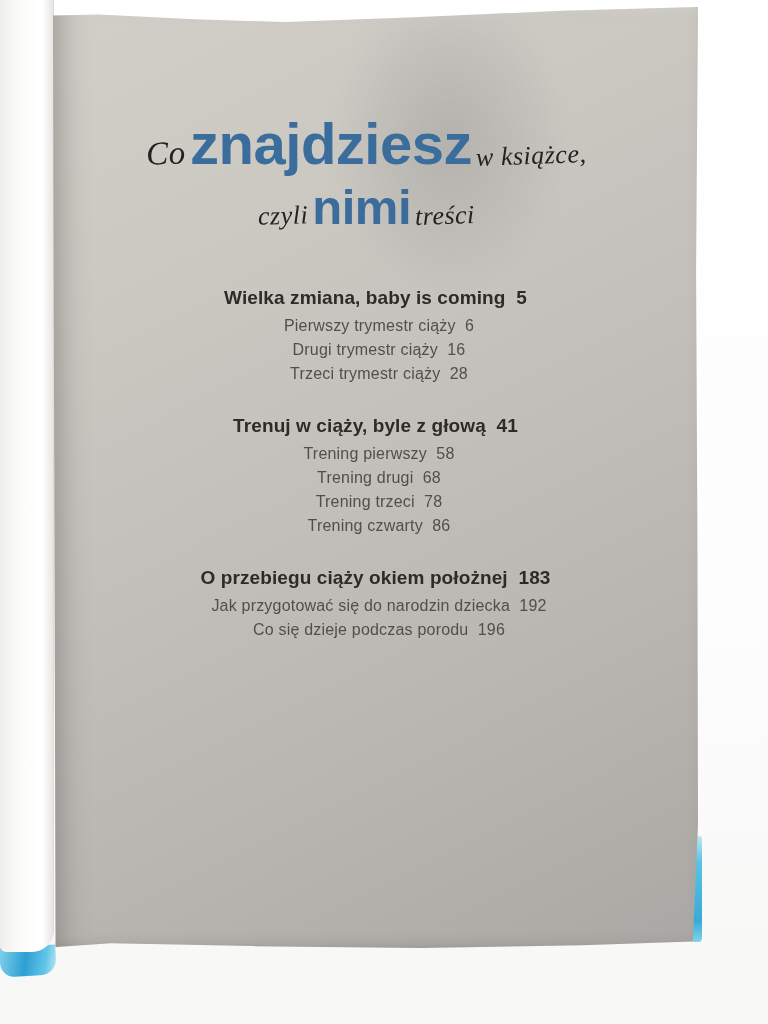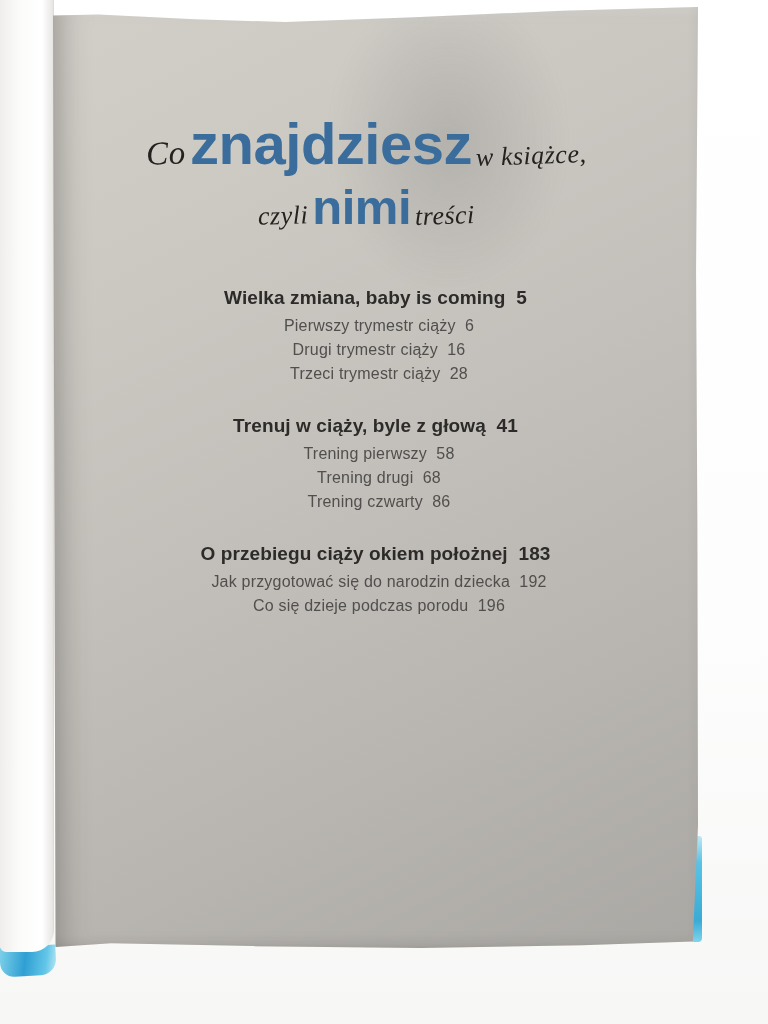--- a/index.html
+++ b/index.html
@@ -171,20 +171,21 @@
     <div class="toc-heading">Wielka zmiana, baby is coming&nbsp;&nbsp;5</div>
   <div class="toc-item">Pierwszy trymestr ciąży&nbsp;&nbsp;6</div>
             <div class="toc-item">Drugi trymestr ciąży&nbsp;&nbsp;16</div>
             <div class="toc-item">Trzeci trymestr ciąży&nbsp;&nbsp;28</div>
           </div>
 
   <div class="toc-section">
     <div class="toc-heading">Trenuj w ciąży, byle z głową&nbsp;&nbsp;41</div>
             <div class="toc-item">Trening pierwszy&nbsp;&nbsp;58</div>
             <div class="toc-item">Trening drugi&nbsp;&nbsp;68</div>
+            <div class="toc-item">Trening trzeci&nbsp;&nbsp;78</div>
             <div class="toc-item">Trening czwarty&nbsp;&nbsp;86</div>
           </div>
 
 
   <div class="toc-section">
     <div class="toc-heading">O przebiegu ciąży okiem położnej&nbsp;&nbsp;183</div>
             <div class="toc-item">Jak przygotować się do narodzin dziecka&nbsp;&nbsp;192</div>
             <div class="toc-item">Co się dzieje podczas porodu&nbsp;&nbsp;196</div>
           </div>
 </div>

